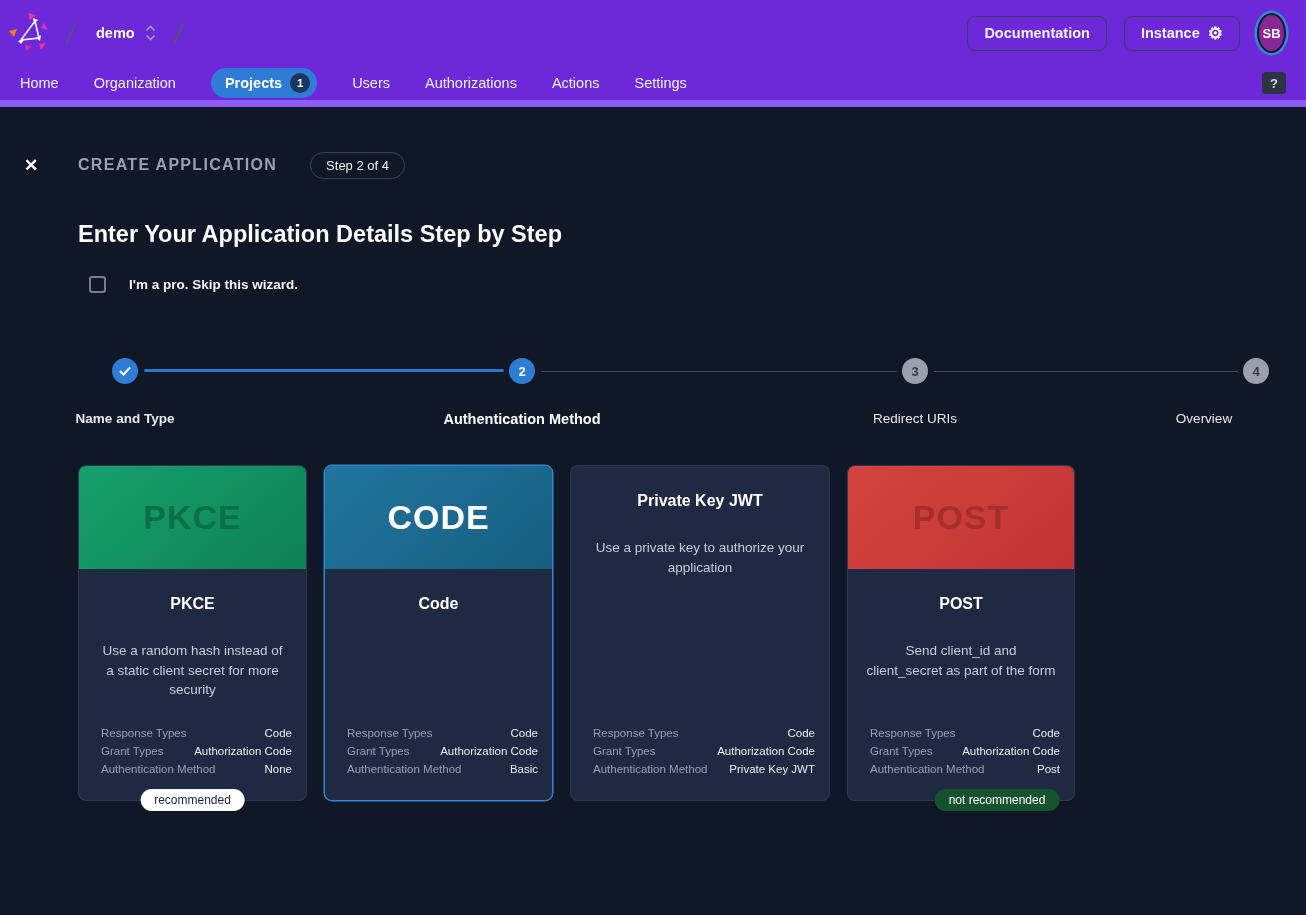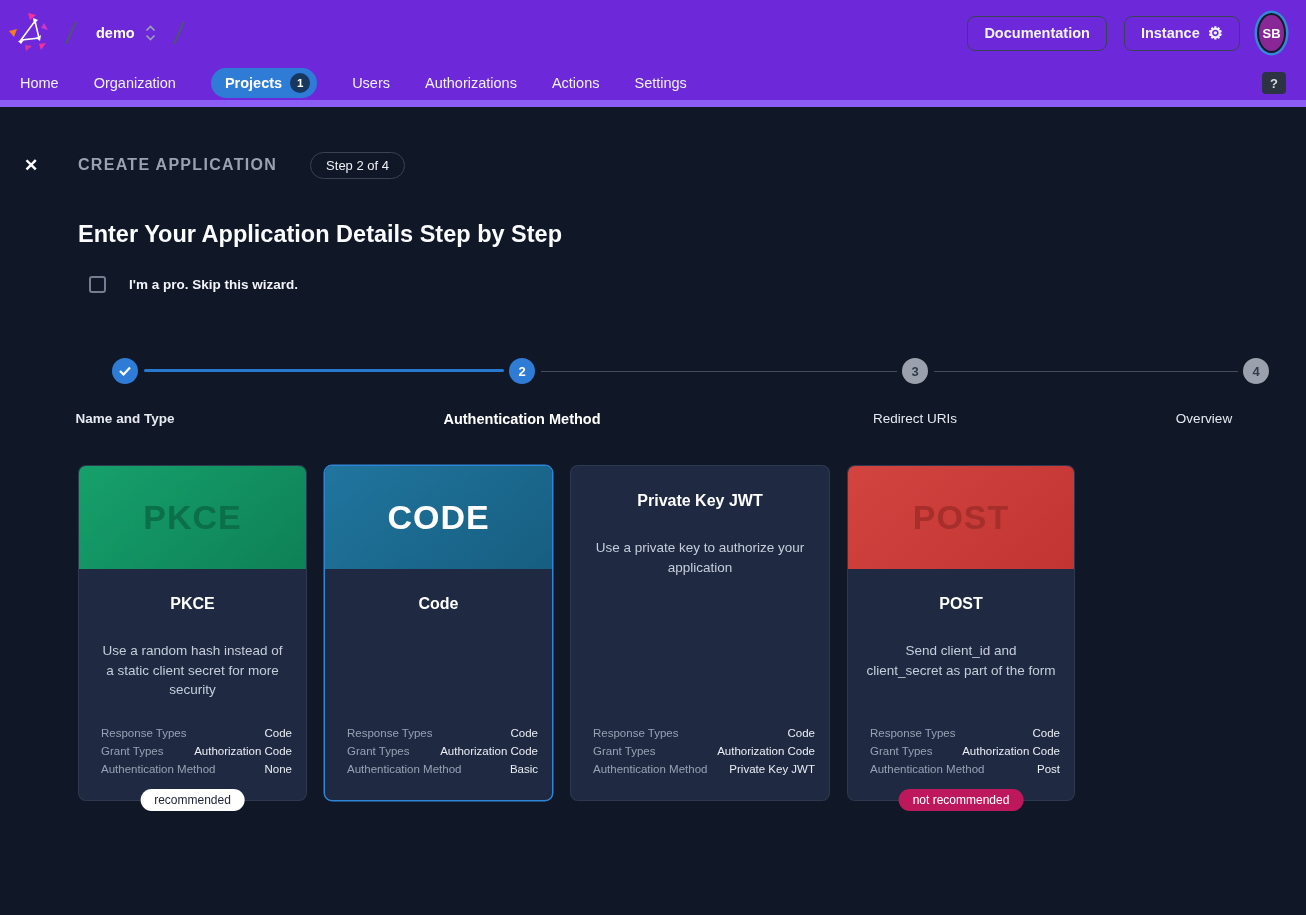--- a/index.html
+++ b/index.html
@@ -104,21 +104,21 @@
   .card-desc { font-size: 13.5px; color: #c5cdda; text-align: center; line-height: 1.45; margin-top: 28px; padding: 0 4px; }
   .card-specs { margin-top: auto; width: 100%; }
   .spec-row { display: flex; justify-content: space-between; font-size: 11.5px; line-height: 18px; margin-left: 8px; }
   .spec-label { color: #97a1b3; }
   .spec-value { color: #e9edf4; }
   .card-badge {
     position: absolute; bottom: -11px; left: 50%; transform: translateX(-50%);
     padding: 4px 14px; border-radius: 999px; font-size: 12px; white-space: nowrap;
   }
   .badge-positive { background: #ffffff; color: #1b2335; }
-  .badge-negative { background: #be185d; color: #ffffff; }
+  .badge-negative { background: #14532d; color: #ffffff; margin-left: 36px; }
 
   
   .footer { display: flex; justify-content: space-between; align-items: center; margin: 50px 19px 0 78px; }
   .back-btn {
     background: transparent; border: 1px solid #3b4354; border-radius: 8px;
     color: #f2f4f8; font-size: 14.5px; padding: 9px 18px; cursor: pointer; font-family: inherit;
   }
   .continue-btn {
     background: #2478cf; border: none; border-radius: 6px; color: #fff;
     font-size: 14.5px; font-weight: 600; padding: 10px 17px; cursor: pointer; font-family: inherit;

